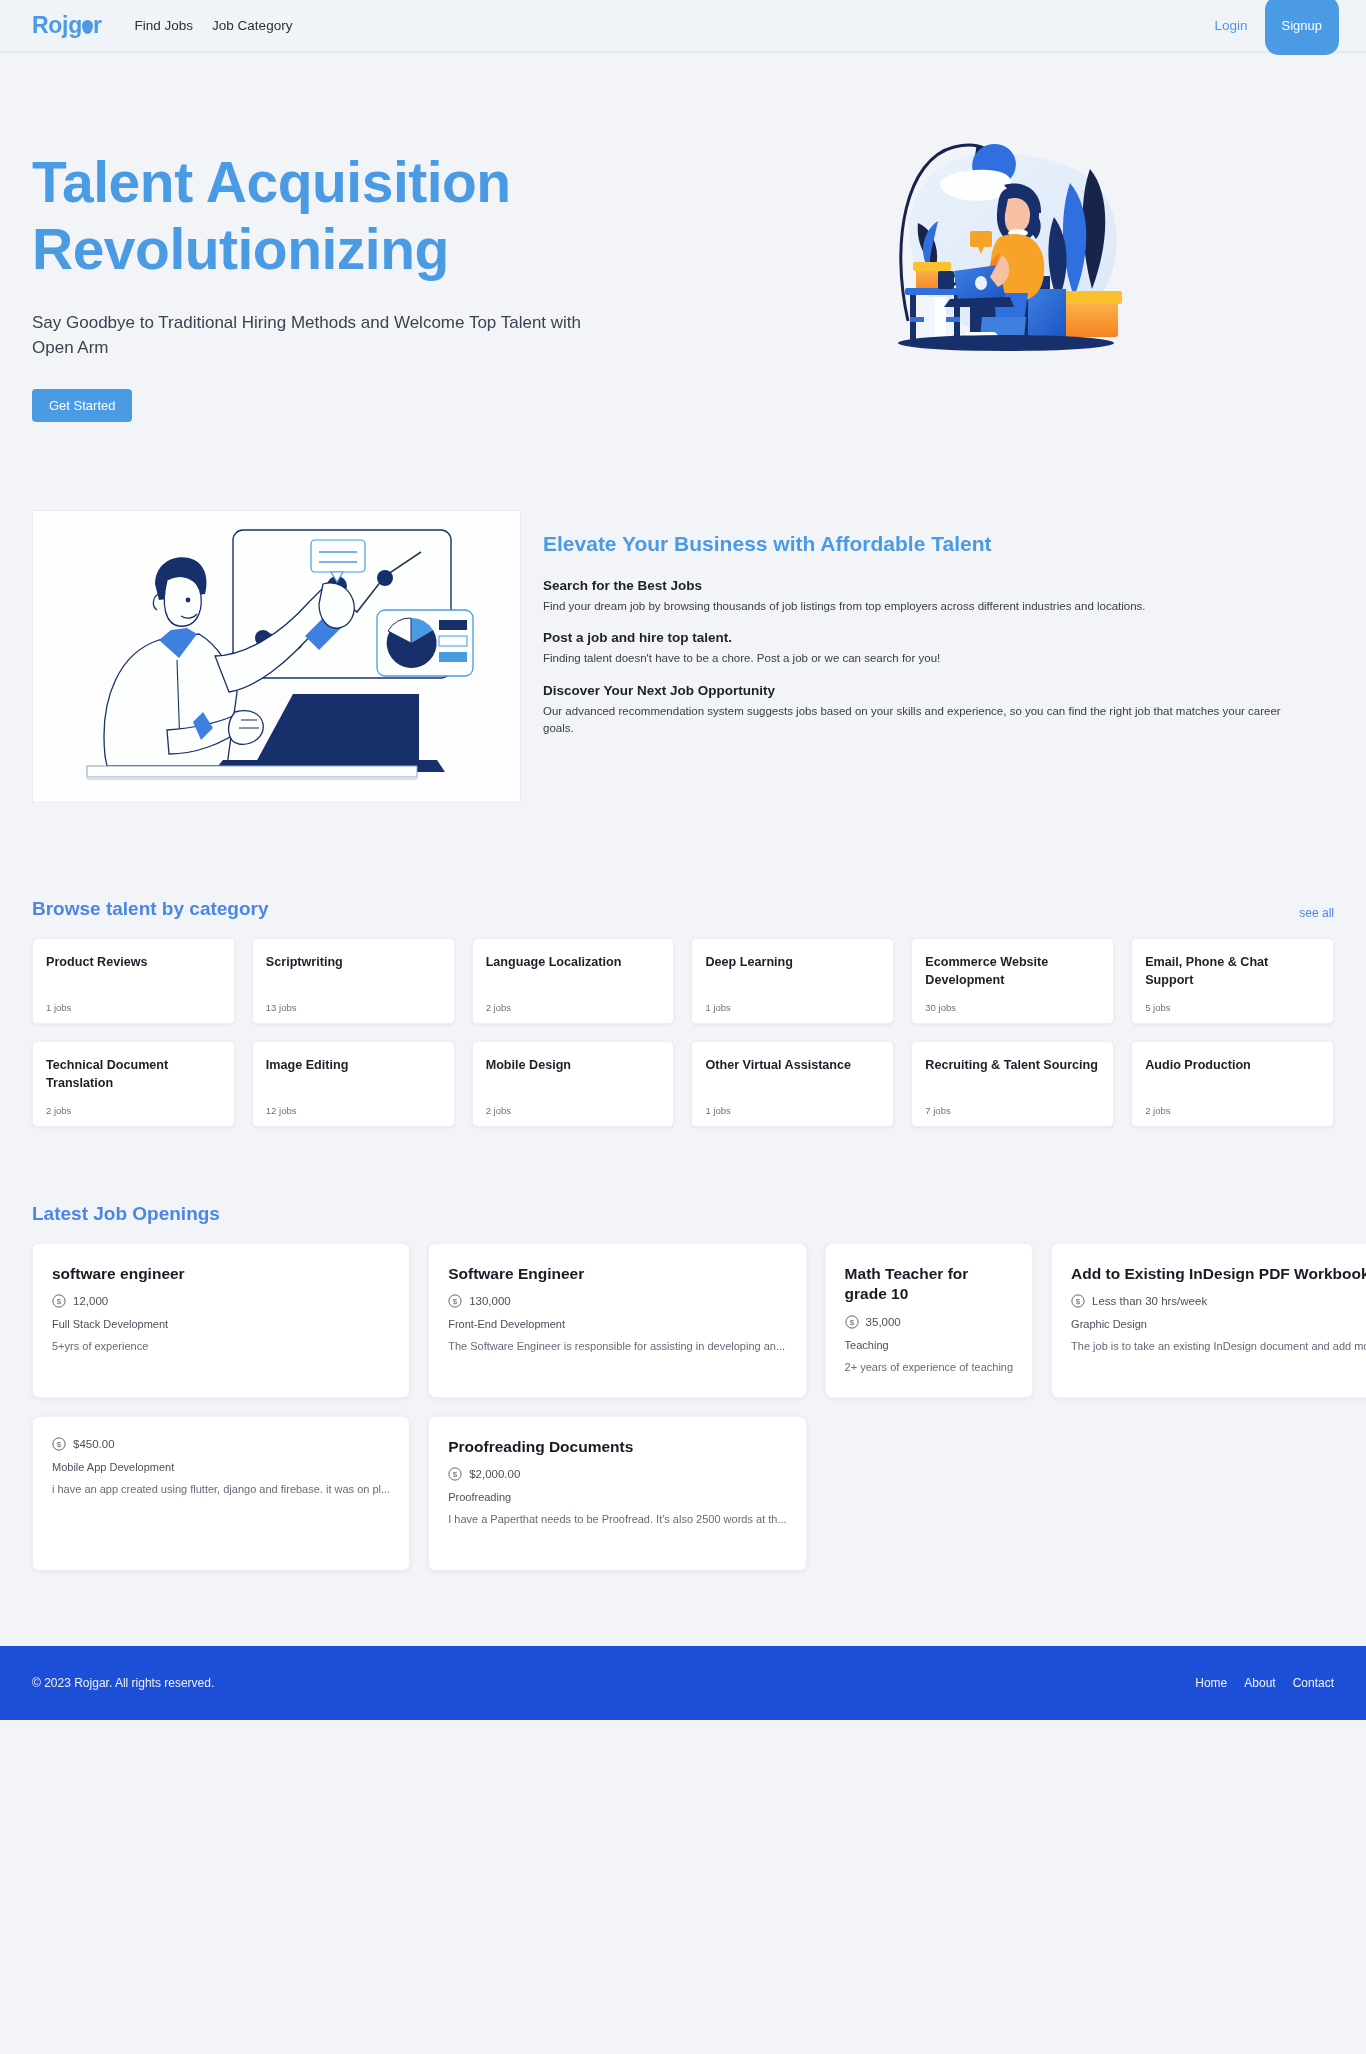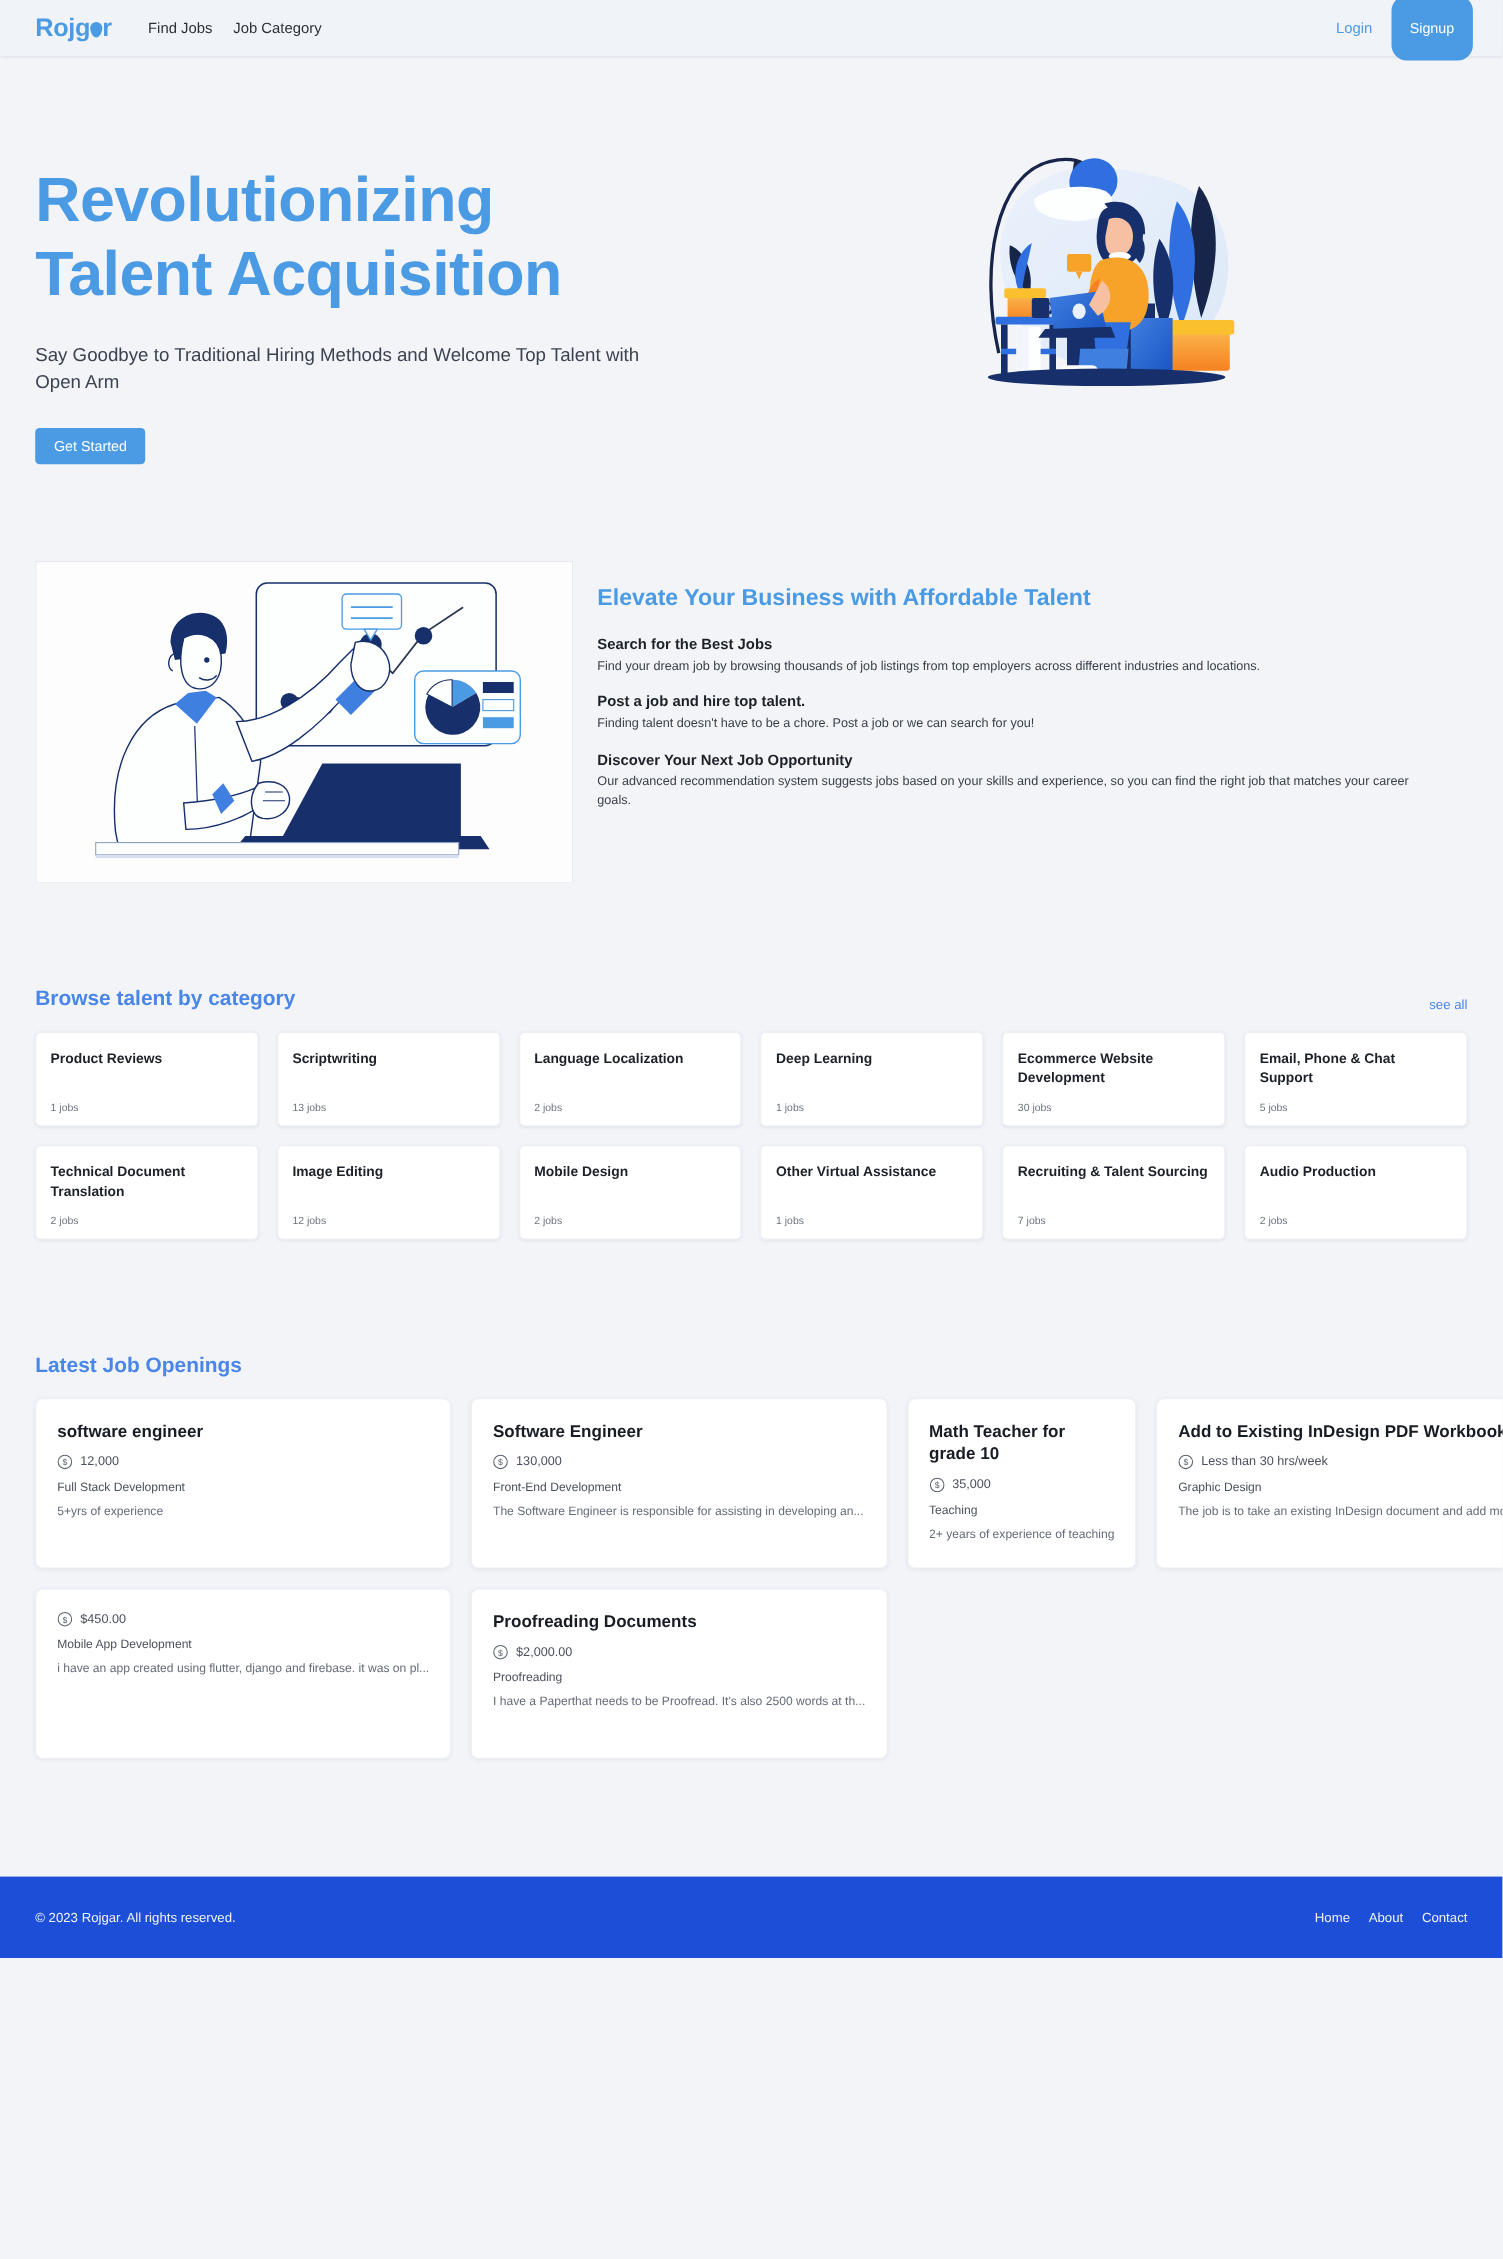--- a/index.html
+++ b/index.html
@@ -152,21 +152,21 @@
     padding: 14px 13px 10px 13px;
     height: 86px;
     display: flex;
     flex-direction: column;
     cursor: pointer;
   }
   .cat-name { font-size: 12.6px; font-weight: 700; color: #1c2029; line-height: 1.5; }
   .cat-jobs { font-size: 9.5px; color: #6b727e; margin-top: auto; }
 
   
-  .jobs-section { margin-top: 104px; padding-bottom: 107px; }
+  .jobs-section { margin-top: 76px; padding-bottom: 75px; }
   .jobs-grid {
     display: grid;
     grid-template-columns: repeat(4, 1fr);
     gap: 18px;
   }
   .job-card {
     background: #fff;
     border-radius: 7px;
     border: 1px solid #edf0f5;
     box-shadow: 0 1px 4px rgba(25,45,85,.07);
@@ -213,22 +213,22 @@
   </div>
   <div class="nav-right">
     <span class="login-link">Login</span>
     <button class="signup-btn">Signup</button>
   </div>
 </div>
 
 <div class="hero">
   <div class="hero-left">
     <div class="hero-title">
+      <div>Talent Acquisition</div>
       <div>Revolutionizing</div>
-      <div>Talent Acquisition</div>
     </div>
     <div class="hero-sub">Say Goodbye to Traditional Hiring Methods and Welcome Top Talent with Open Arm</div>
     <button class="get-started">Get Started</button>
   </div>
   <div class="hero-right">
     <svg width="250" height="235" viewBox="0 0 250 235">
       <defs>
         <linearGradient id="gA" x1="0" y1="0" x2="1" y2="1">
           <stop offset="0%" stop-color="#eaf1fb"></stop>
             <stop offset="100%" stop-color="#dce8f8"></stop>

